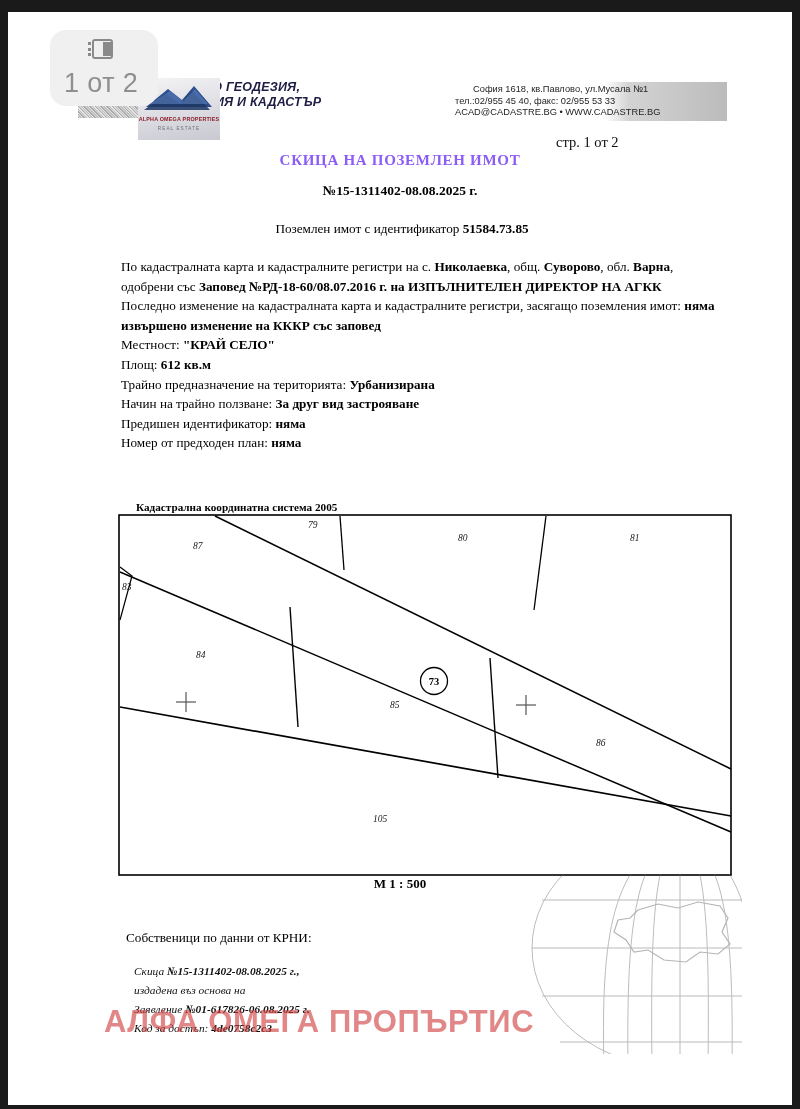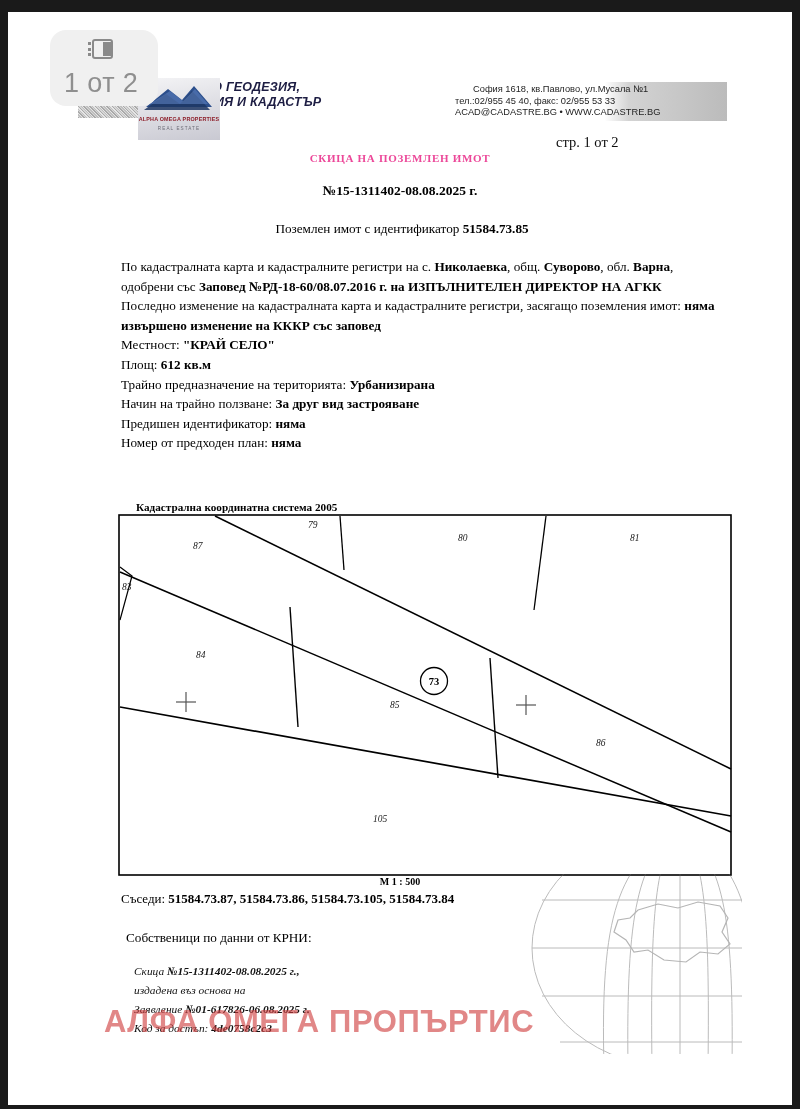--- a/index.html
+++ b/index.html
@@ -167,24 +167,24 @@
     font-size: 14.5px;
     color: #0d0d0d;
   }
 
   
   #doc-title {
     position: absolute;
     left: 0; top: 140px;
     width: 784px;
     text-align: center;
-    font-size: 11px;
+    font-size: 15px;
     font-weight: bold;
     letter-spacing: .7px;
-    color: #ec4899;
+    color: #8b5cf6;
   }
   #doc-number {
     position: absolute;
     left: 0; top: 171px;
     width: 784px;
     text-align: center;
     font-size: 13.5px;
     font-weight: bold;
     color: #000;
   }
@@ -240,21 +240,21 @@
     font-weight: bold;
     font-size: 10.5px;
     fill: #000;
   }
 
   #map-scale {
     position: absolute;
     left: 0; top: 864px;
     width: 784px;
     text-align: center;
-    font-size: 10px;
+    font-size: 13px;
     font-weight: bold;
     color: #000;
   }
   #neighbours-line {
     position: absolute;
     left: 113px; top: 879px;
     font-size: 13px;
     color: #000;
   }
   #neighbours-line b { font-weight: bold; }
@@ -441,24 +441,20 @@
       <text class="parcel-label" x="4" y="76">83</text>
       <text class="parcel-label" x="78" y="144">84</text>
       <text class="parcel-label" x="272" y="194">85</text>
       <text class="parcel-label" x="478" y="232">86</text>
       <text class="parcel-label" x="255" y="308">105</text>
     </svg>
   </div>
 
   <div id="map-scale">M 1 : 500</div>
 
-  <div id="neighbours-line">
-    <span>Съседи:</span>
-    <b>51584.73.87, 51584.73.86, 51584.73.105, 51584.73.84</b>
-  </div>
 
   <div id="owners-heading">Собственици по данни от КРНИ:</div>
 
   <div id="issue-block">
     <div>
       <span>Скица</span>
       <b>№15-1311402-08.08.2025 г.,</b>
     </div>
     <div>издадена въз основа на</div>
     <div>

